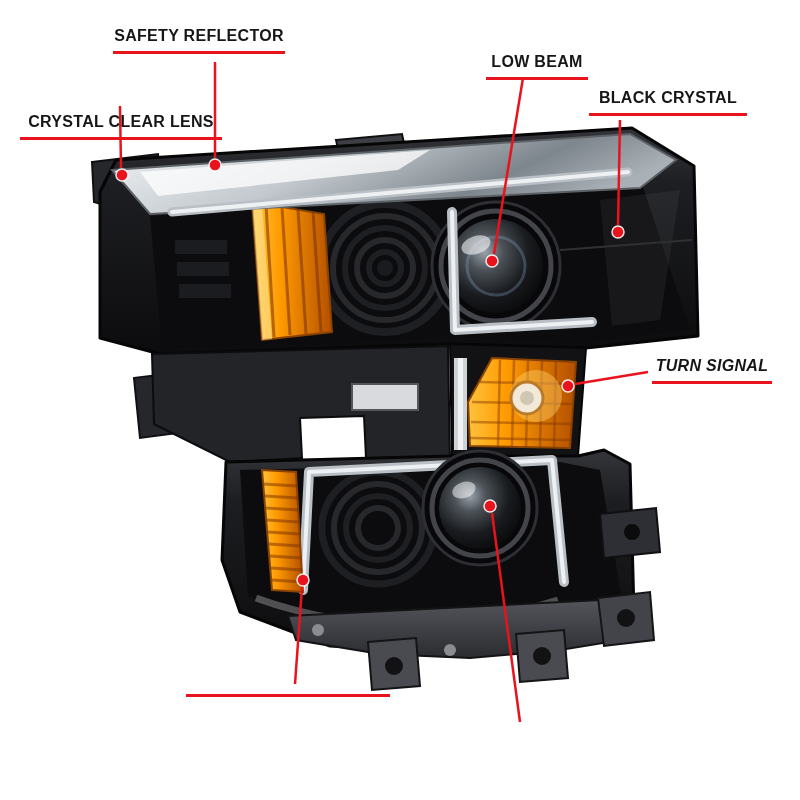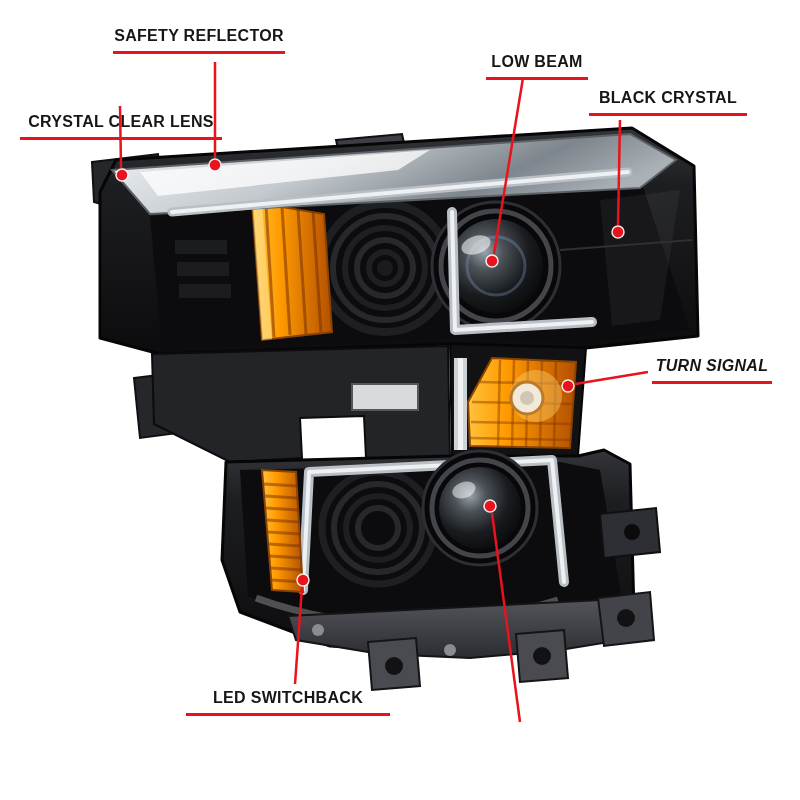--- a/index.html
+++ b/index.html
@@ -247,17 +247,16 @@
 
   <div class="callout-label" style="left:589px; top:88px; width:158px;">
     <span class="line">BLACK CRYSTAL</span>
   </div>
 
   <div class="callout-label" style="left:652px; top:356px; width:120px;font-style:italic;">
     <span class="line">TURN SIGNAL</span>
   </div>
 
   <div class="callout-label" style="left:186px; top:688px; width:204px;">
-    <span class="line">LED SWITCHBACK</span>
   </div>
 
 
 </div>
 
 </body></html>

